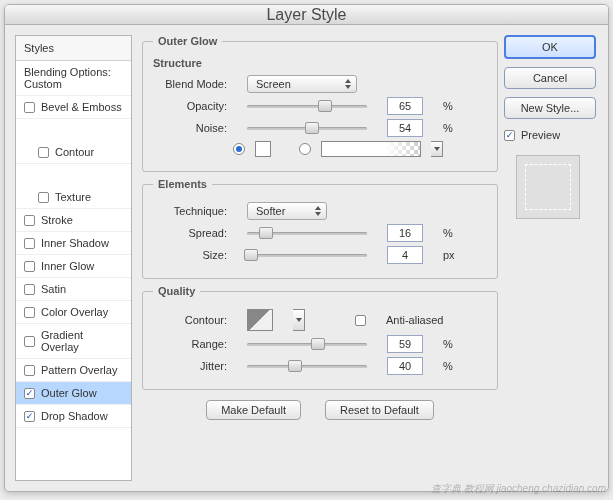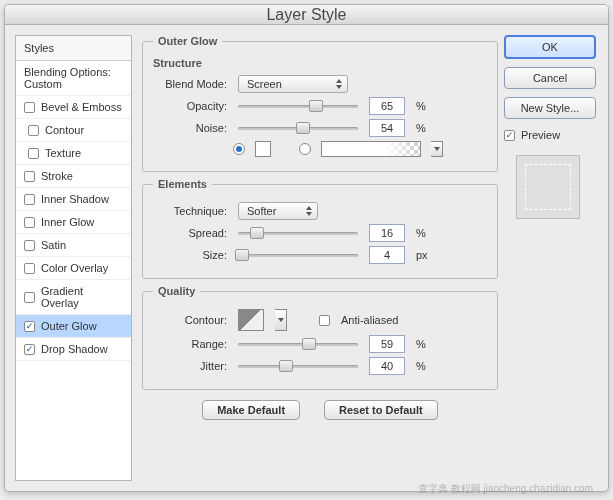--- a/index.html
+++ b/index.html
@@ -3,55 +3,55 @@
 <meta charset="utf-8">
 <style>
 * { box-sizing: border-box; margin: 0; padding: 0; font-family: "Lucida Grande", "Helvetica Neue", Arial, sans-serif; font-size: 11px; color: #333; }
 body { background: #ececec; width: 613px; height: 500px; position: relative; }
 .window { width: 605px; height: 488px; margin: 4px; background: #ececec; border: 1px solid #b0b0b0; border-radius: 5px; box-shadow: 0 2px 6px rgba(0,0,0,.2); overflow: hidden; }
 .titlebar { height: 20px; background: linear-gradient(#f6f6f6,#d8d8d8); border-bottom: 1px solid #b0b0b0; text-align: center; line-height: 20px; font-size: 16px; color: #4a4a4a; }
 .body { display: flex; height: calc(100% - 20px); }
 .sidebar { width: 117px; border: 1px solid #b5b5b5; margin: 10px 4px 10px 10px; background: #fff; }
 .side-head { padding: 6px 8px; border-bottom: 1px solid #d0d0d0; background: #f7f7f7; }
 .side-item { padding: 5px 8px; border-bottom: 1px solid #eee; display: flex; align-items: center; gap: 6px; cursor: default; }
-.side-item.indent { padding-left: 12px; }
+.side-item.indent { padding-left: 22px; margin-top: 22px; }
 .side-item.sel { background: #b7d7ff; }
 .cb { width: 11px; height: 11px; border: 1px solid #888; border-radius: 2px; background: #fff; display: inline-flex; align-items: center; justify-content: center; font-size: 9px; color: #1a4aa8; }
 .main { flex: 1; padding: 4px 2px 10px 6px; overflow: hidden; }
 fieldset { border: 1px solid #bcbcbc; border-radius: 3px; margin: 6px 0; padding: 8px 10px 10px 10px; }
 legend { padding: 0 5px; font-weight: bold; color: #555; }
 .subhead { font-weight: bold; margin: 2px 0 6px 0; color: #555; }
-.row { display: flex; align-items: center; margin: 4px 0; gap: 11px; }
+.row { display: flex; align-items: center; margin: 4px 0; gap: 20px; }
 .lbl { width: 74px; text-align: right; }
 .select { border: 1px solid #a8a8a8; border-radius: 3px; background: linear-gradient(#fff,#e4e4e4); padding: 2px 18px 2px 8px; position: relative; min-width: 80px; display: inline-block; }
 .select::after { content: ""; position: absolute; right: 5px; top: 3px; width: 0; height: 0; border-left: 3px solid transparent; border-right: 3px solid transparent; border-bottom: 4px solid #555; }
 .select::before { content: ""; position: absolute; right: 5px; bottom: 3px; width: 0; height: 0; border-left: 3px solid transparent; border-right: 3px solid transparent; border-top: 4px solid #555; }
 .slider { flex: 1; max-width: 120px; height: 14px; position: relative; }
 .slider .track { position: absolute; top: 6px; left: 0; right: 0; height: 3px; background: #c8c8c8; border-radius: 2px; box-shadow: inset 0 1px 1px rgba(0,0,0,.2); }
 .slider .thumb { position: absolute; top: 1px; width: 14px; height: 12px; background: linear-gradient(#f5f5f5,#cfcfcf); border: 1px solid #999; border-radius: 2px; transform: translateX(-50%); }
 .numbox { width: 36px; height: 18px; border: 1px solid #9aa7c2; background: #fff; text-align: center; line-height: 16px; font-size: 11px; }
 .unit { width: 16px; }
 .radio { width: 12px; height: 12px; border: 1px solid #888; border-radius: 50%; background: #fff; display: inline-flex; align-items: center; justify-content: center; }
 .radio.on::after { content: ""; width: 6px; height: 6px; background: #2a6cd6; border-radius: 50%; }
 .swatch { width: 16px; height: 16px; border: 1px solid #888; background: #fff; }
 .grad { width: 100px; height: 16px; border: 1px solid #888; background: linear-gradient(to right,#fff 0%,#fff 65%,rgba(255,255,255,0) 100%), repeating-conic-gradient(#ccc 0 25%, #fff 0 50%) 0 0/8px 8px; position: relative; }
 .grad-drop { width: 12px; height: 16px; border: 1px solid #888; border-left: none; background: linear-gradient(#fff,#ddd); display: inline-flex; align-items: center; justify-content: center; }
 .grad-drop::after { content: ""; border-left: 3px solid transparent; border-right: 3px solid transparent; border-top: 4px solid #555; }
 .contour-sw { width: 26px; height: 22px; border: 1px solid #888; background: linear-gradient(135deg,#888 0 50%,#f0f0f0 50% 100%); position: relative; }
 .contour-drop { width: 12px; height: 22px; border: 1px solid #888; border-left: none; background: linear-gradient(#fff,#ddd); display: inline-flex; align-items: center; justify-content: center; }
 .contour-drop::after { content: ""; border-left: 3px solid transparent; border-right: 3px solid transparent; border-top: 4px solid #555; }
-.btnrow { display: flex; gap: 24px; justify-content: center; margin-top: 10px; font-weight: bold; }
+.btnrow { display: flex; gap: 24px; justify-content: center; margin-top: 10px; }
 .btn { border: 1px solid #a0a0a0; border-radius: 4px; background: linear-gradient(#fff,#e4e4e4); padding: 3px 14px; min-width: 90px; text-align: center; }
 .right { width: 108px; padding: 10px 10px 0 4px; display: flex; flex-direction: column; gap: 8px; }
 .rbtn { border: 1px solid #8a9bb8; border-radius: 4px; background: linear-gradient(#fdfdfd,#e6e6e6); padding: 4px 0; text-align: center; width: 92px; }
 .rbtn.primary { border: 2px solid #4a7fe0; background: linear-gradient(#e9f2ff,#cde0ff); }
 .prev-row { display: flex; align-items: center; gap: 6px; margin-top: 2px; }
 .preview-box { width: 64px; height: 64px; border: 1px solid #bbb; background: #e0e0e0; margin: 6px 0 0 12px; position: relative; }
 .preview-box::after { content: ""; position: absolute; inset: 8px; border: 1px dashed #fff; }
-.watermark { position: absolute; right: 20px; bottom: 4px; font-size: 10px; color: rgba(0,0,0,.25); pointer-events: none; }
+.watermark { position: absolute; right: 7px; bottom: 4px; font-size: 10px; color: rgba(0,0,0,.25); pointer-events: none; font-style: italic; }
 </style>
 </head>
 <body>
 
 <div class="window">
   <div class="titlebar">Layer Style</div>
   <div class="body">
 
     <div class="sidebar">
       <div class="side-head">Styles</div>
@@ -85,20 +85,24 @@
             <span class="cb"></span>
             <span>Satin</span>
           </div>
           <div class="side-item">
             <span class="cb"></span>
             <span>Color Overlay</span>
           </div>
           <div class="side-item">
             <span class="cb"></span>
             <span>Gradient Overlay</span>
+          </div>
+          <div class="side-item">
+            <span class="cb"></span>
+            <span>Pattern Overlay</span>
           </div>
           <div class="side-item sel">
             <span class="cb">✓</span>
             <span>Outer Glow</span>
           </div>
           <div class="side-item">
             <span class="cb">✓</span>
             <span>Drop Shadow</span>
           </div>
         </div>

